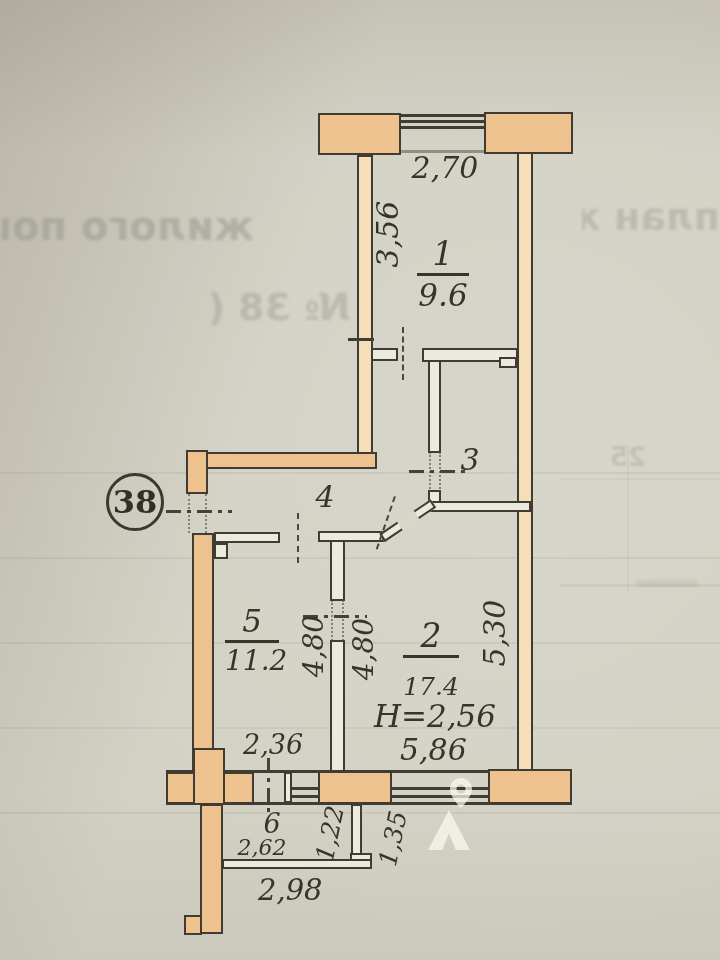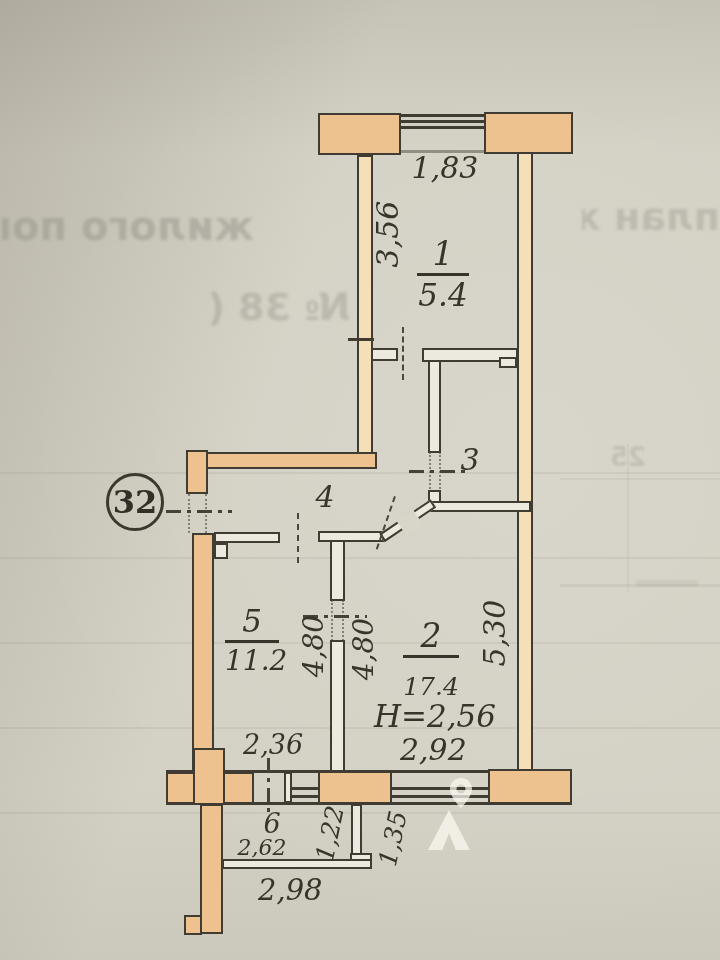--- a/index.html
+++ b/index.html
@@ -125,50 +125,50 @@
   <div class="hl" style="left:392px;top:787px;width:98px;"></div>
   <div class="hl" style="left:392px;top:795px;width:98px;"></div>
   <div class="w wo" style="left:488px;top:769px;width:84px;height:35px;"></div>
 
   <div class="w wo" style="left:200px;top:804px;width:23px;height:130px;"></div>
   <div class="w wo" style="left:184px;top:915px;width:18px;height:20px;"></div>
   <div class="w" style="left:351px;top:804px;width:11px;height:51px;"></div>
   <div class="w" style="left:350px;top:853px;width:22px;height:16px;"></div>
   <div class="w" style="left:222px;top:859px;width:150px;height:10px;"></div>
 
-  <div class="t" style="left:405px;top:153px;width:80px;font-size:30px;">1,83</div>
+  <div class="t" style="left:405px;top:153px;width:80px;font-size:30px;">2,70</div>
   <div class="t rot" style="left:348px;top:219px;width:80px;font-size:30px;">3,56</div>
 
   <div class="rl" style="left:417px;top:237px;width:52px;">
     <span class="num" style="font-size:33px;">1</span>
-    <span class="ar" style="font-size:31px;">5.4</span>
+    <span class="ar" style="font-size:31px;">9.6</span>
   </div>
 
   <div class="t" style="left:457px;top:445px;width:26px;font-size:30px;">3</div>
   <div class="t" style="left:312px;top:482px;width:26px;font-size:30px;">4</div>
 
   <div class="circle" style="left:106px;top:473px;width:58px;height:58px;font-size:32px;">
-    <span>32</span>
+    <span>38</span>
   </div>
 
   <div class="rl" style="left:225px;top:606px;width:54px;">
     <span class="num" style="font-size:31px;">5</span>
     <span class="ar" style="font-size:28px;">11.2</span>
   </div>
 
   <div class="t rot" style="left:274px;top:632px;width:80px;font-size:28px;">4,80</div>
   <div class="t rot" style="left:324px;top:635px;width:80px;font-size:28px;">4,80</div>
 
   <div class="rl" style="left:403px;top:619px;width:56px;">
     <span class="num" style="font-size:33px;">2</span>
     <span class="ar" style="font-size:25px;margin-top:12px;">17.4</span>
   </div>
 
   <div class="t" style="left:374px;top:701px;width:112px;font-size:31px;">Н=2,56</div>
-  <div class="t" style="left:400px;top:735px;width:60px;font-size:30px;">2,92</div>
+  <div class="t" style="left:400px;top:735px;width:60px;font-size:30px;">5,86</div>
   <div class="t rot" style="left:455px;top:618px;width:80px;font-size:30px;">5,30</div>
 
   <div class="t" style="left:243px;top:731px;width:60px;font-size:27px;">2,36</div>
 
   <div class="t" style="left:258px;top:810px;width:28px;font-size:27px;">6</div>
   <div class="t" style="left:232px;top:837px;width:60px;font-size:22px;">2,62</div>
   <div class="t rot78" style="left:300px;top:821px;width:60px;font-size:25px;">1,22</div>
   <div class="t rot78" style="left:363px;top:826px;width:60px;font-size:25px;">1,35</div>
   <div class="t" style="left:258px;top:876px;width:64px;font-size:29px;">2,98</div>
 

